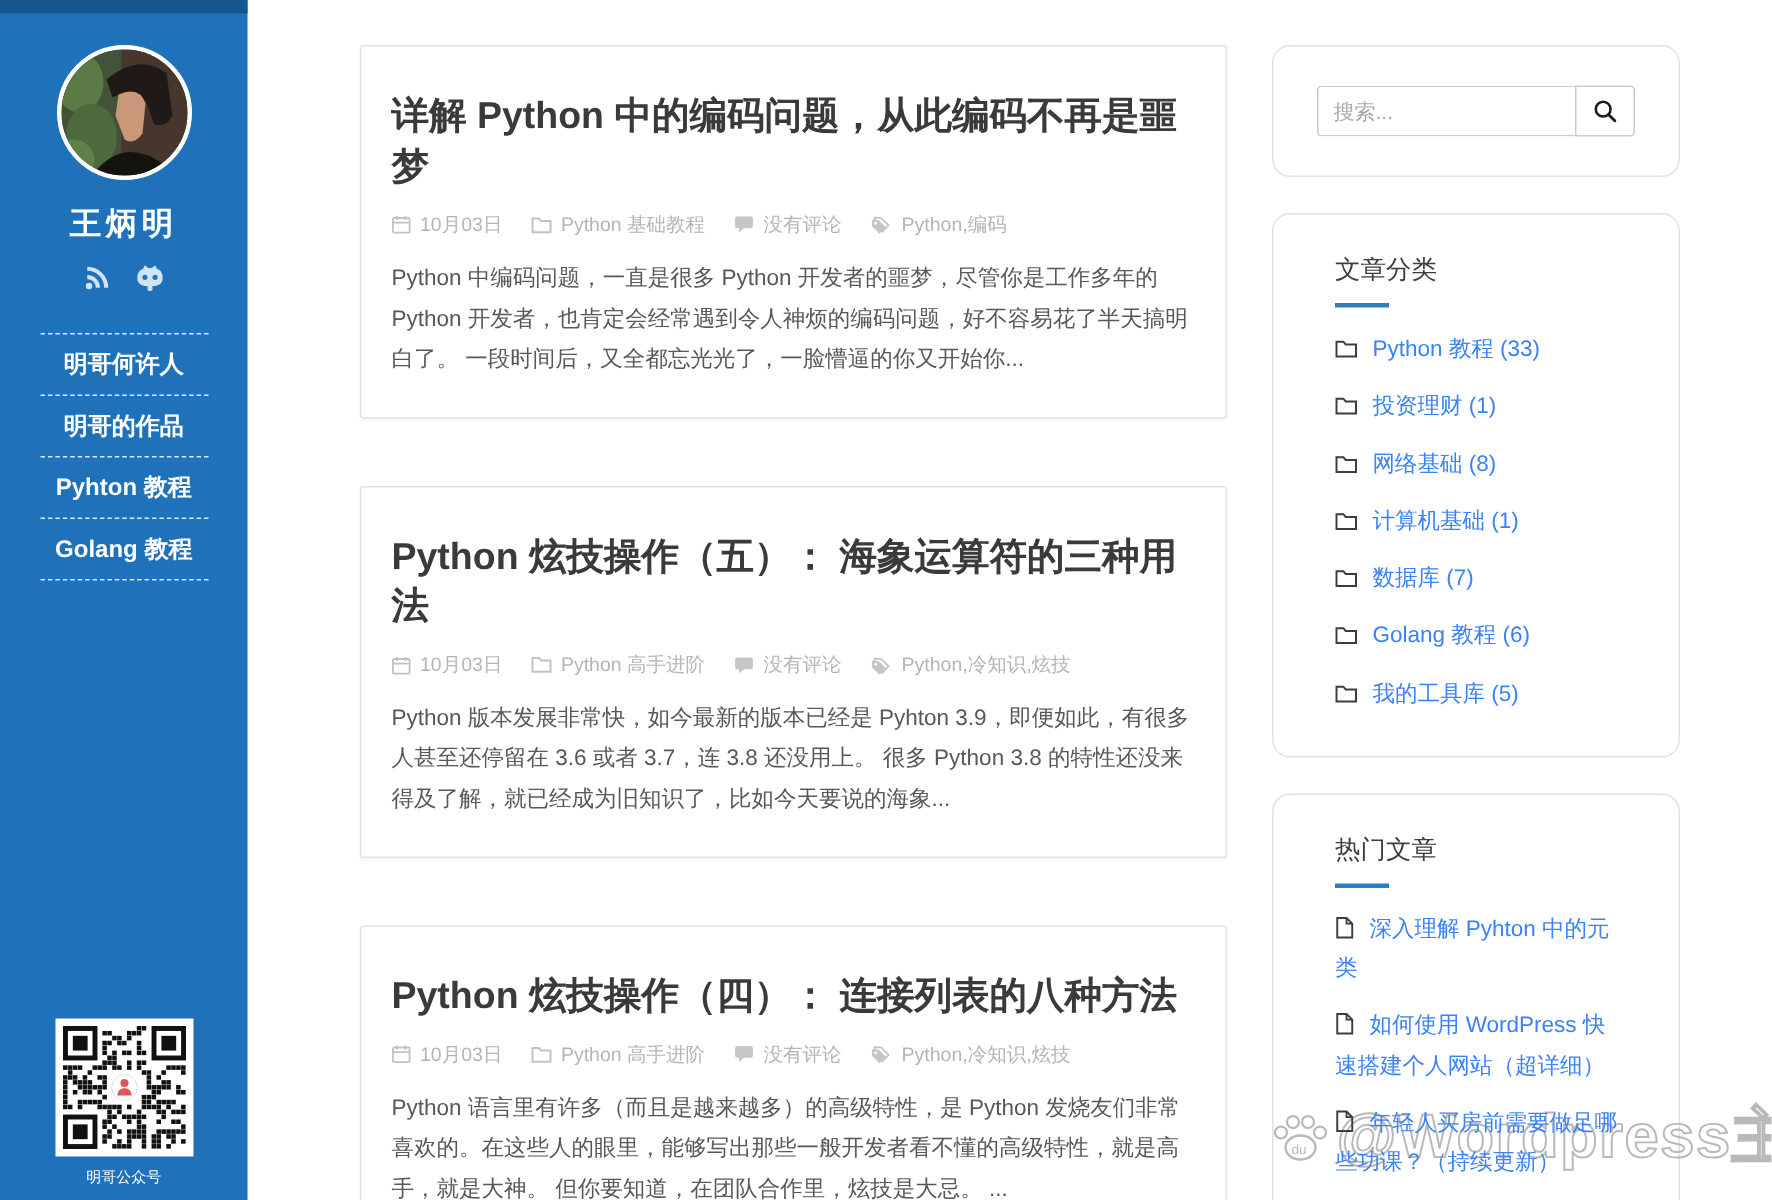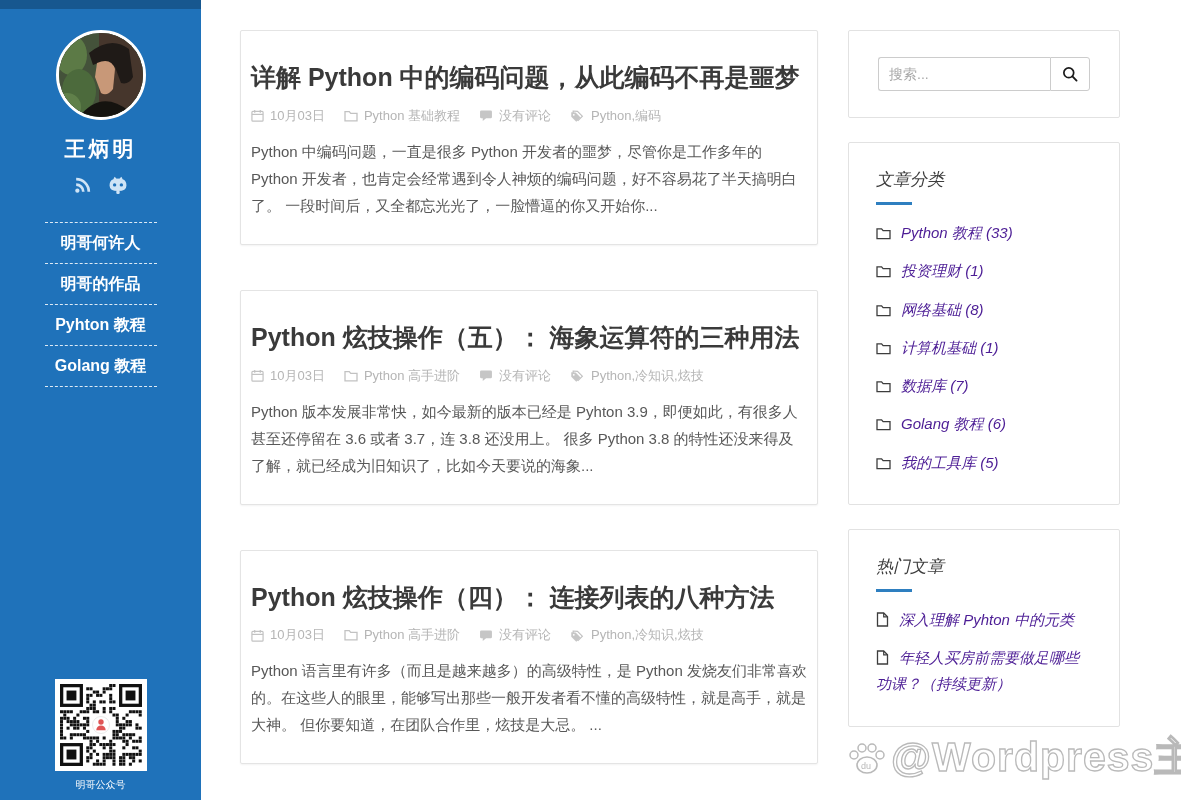--- a/index.html
+++ b/index.html
@@ -2,21 +2,21 @@
 <html><head>
 <meta charset="utf-8">
 <style>
   * { margin:0; padding:0; box-sizing:border-box; }
   html,body { width:1181px; height:800px; }
   body { position:relative; overflow:hidden; background:#fff;
          font-family:"Liberation Sans","DejaVu Sans",sans-serif; }
   a { text-decoration:none; }
 
   
-  .sidebar { position:absolute; left:0; top:0; width:201px; height:800px;
+  .sidebar { position:absolute; left:0; top:0; width:165px; height:800px;
              background:#1f72ba; text-align:center; }
   .topstrip { height:9px; background:#17578f; }
   .avatar { width:90px; height:90px; border-radius:50%; border:3px solid #fff;
             margin:21px auto 0; overflow:hidden; background:#3a4636; }
   .avatar svg { display:block; width:100%; height:100%; }
   .profile-name { margin-top:15px; color:#fff; font-size:21px; font-weight:600;
                   letter-spacing:3px; }
   .social { margin-top:13px; display:flex; justify-content:center; gap:15px;
             align-items:center; }
   .social a { display:inline-flex; }
@@ -26,50 +26,50 @@
   .nav-sep { width:112px; margin:0 auto;
              border-bottom:1px dashed rgba(255,255,255,.85); }
   .qr-wrap { position:absolute; left:0; right:0; bottom:8px; }
   .qr-box { width:92px; height:92px; background:#fff; margin:0 auto; padding:5px; }
   .qr-box svg { display:block; width:82px; height:82px; }
   .qr-label { margin-top:7px; color:#fff; font-size:10px; }
 
   
   .main { position:absolute; left:240px; top:30px; width:578px; }
   .card { background:#fff; border:1px solid #e4e4e4; border-radius:2px;
-          box-shadow:0 1px 2px rgba(0,0,0,.05); padding:30px 10px 25px;
+          box-shadow:0 1px 2px rgba(0,0,0,.05); padding:30px 20px 25px;
           margin-bottom:45px; }
   .post-title { font-size:25px; font-weight:700; color:#3a3a3a; line-height:1.35; }
   .meta { margin-top:12px; display:flex; gap:19px;
           color:#b5b5b5; font-size:13px; }
   .meta-item { display:inline-flex; align-items:center; gap:6px; color:#b5b5b5; }
   .meta-item svg { flex:0 0 auto; }
   .excerpt { margin-top:13px; font-size:15px; color:#585858; line-height:1.8; }
 
   
   .rightbar { position:absolute; left:848px; top:30px; width:272px; }
-  .widget { background:#fff; border:1px solid #e2e2e2; border-radius:2px;
+  .widget { background:#fff; border:1px solid #e2e2e2; border-radius:12px;
             margin-bottom:24px; }
   .search-widget { padding:26px 29px; }
   .search-group { display:flex; }
   .search-input { flex:1; min-width:0; height:34px; border:1px solid #ccc;
                   border-right:none; border-radius:3px 0 0 3px; padding:0 10px;
                   font-size:14px; color:#333; outline:none;
                   font-family:inherit; }
   .search-input::placeholder { color:#a9a9a9; }
   .search-btn { width:40px; height:34px; background:#fff; border:1px solid #ccc;
                 border-radius:0 3px 3px 0; cursor:pointer; display:flex;
                 align-items:center; justify-content:center; }
-  .list-widget { padding:25px 27px 22px;font-style:italic; }
+  .list-widget { padding:25px 41px 22px; }
   .widget-title { font-size:17px; font-weight:500; color:#3d3d3d; }
   .widget-underline { width:36px; height:3px; background:#2e7fc0;
                       margin:11px 0 9px; }
   .w-list { list-style:none; position:relative; z-index:2; }
   .w-list li { padding:6px 0; }
-  .w-list a { color:#4c1d95; font-size:15px; line-height:1.75; }
+  .w-list a { color:#3b82f6; font-size:15px; line-height:1.75; }
   .w-list svg { vertical-align:-2px; margin-right:10px; }
 
   
   .watermark { position:absolute; left:846px; top:730px; z-index:1;
                display:flex; align-items:center; gap:3px; pointer-events:none;
                white-space:nowrap; }
   .watermark-text { font-size:41px; font-weight:700; letter-spacing:1px;
                     color:transparent; -webkit-text-stroke:1.3px rgba(168,168,168,.8); }
 </style>
 </head>
@@ -491,20 +491,24 @@
     <h3 class="widget-title">热门文章</h3>
     <div class="widget-underline"></div>
     <ul class="w-list">
       <li><a href="#"><svg width="13" height="15" viewBox="0 0 13 15">
               <path d="M1.5 1h6.2L11.5 4.8V14h-10z" fill="none" stroke="#3d3d3d" stroke-width="1.3"></path>
               <path d="M7.7 1v3.8h3.8" fill="none" stroke="#3d3d3d" stroke-width="1.2"></path>
             </svg><span>深入理解 Pyhton 中的元类</span></a></li>
       <li><a href="#"><svg width="13" height="15" viewBox="0 0 13 15">
               <path d="M1.5 1h6.2L11.5 4.8V14h-10z" fill="none" stroke="#3d3d3d" stroke-width="1.3"></path>
               <path d="M7.7 1v3.8h3.8" fill="none" stroke="#3d3d3d" stroke-width="1.2"></path>
+            </svg><span>如何使用 WordPress 快速搭建个人网站（超详细）</span></a></li>
+      <li><a href="#"><svg width="13" height="15" viewBox="0 0 13 15">
+              <path d="M1.5 1h6.2L11.5 4.8V14h-10z" fill="none" stroke="#3d3d3d" stroke-width="1.3"></path>
+              <path d="M7.7 1v3.8h3.8" fill="none" stroke="#3d3d3d" stroke-width="1.2"></path>
             </svg><span>年轻人买房前需要做足哪些功课？（持续更新）</span></a></li>
 
     </ul>
   </div>
 </aside>
 
 <div class="watermark">
   <svg width="42" height="42" viewBox="0 0 42 42">
     <ellipse cx="21" cy="28" rx="10" ry="8" fill="none" stroke="rgba(168,168,168,.8)" stroke-width="1.6"></ellipse>
     <circle cx="8" cy="18" r="4" fill="none" stroke="rgba(168,168,168,.8)" stroke-width="1.5"></circle>

